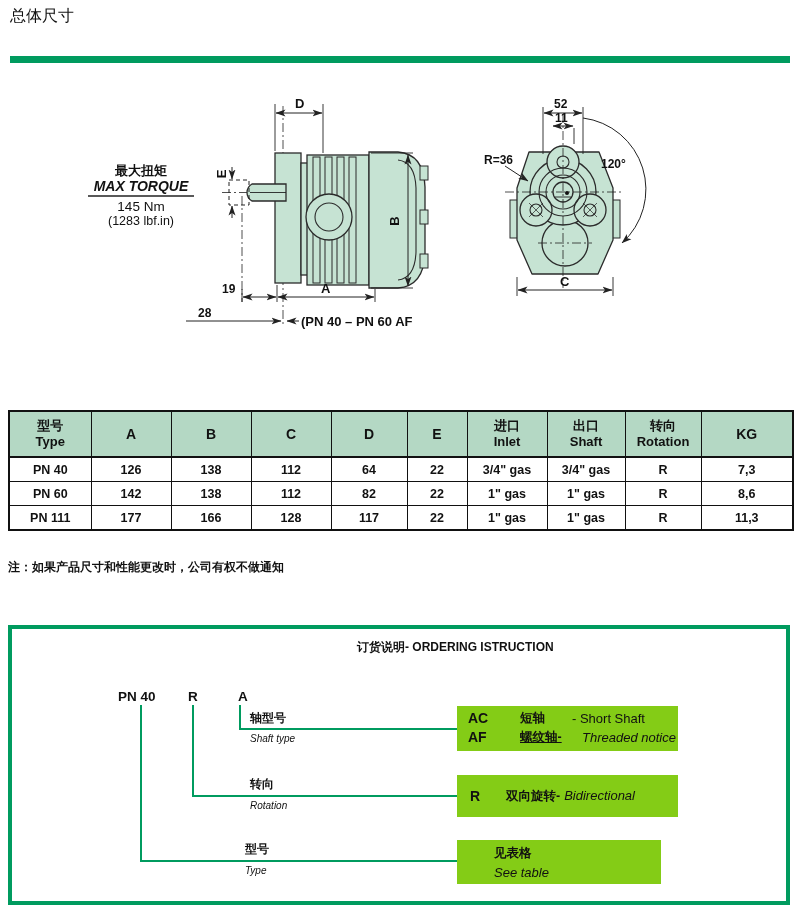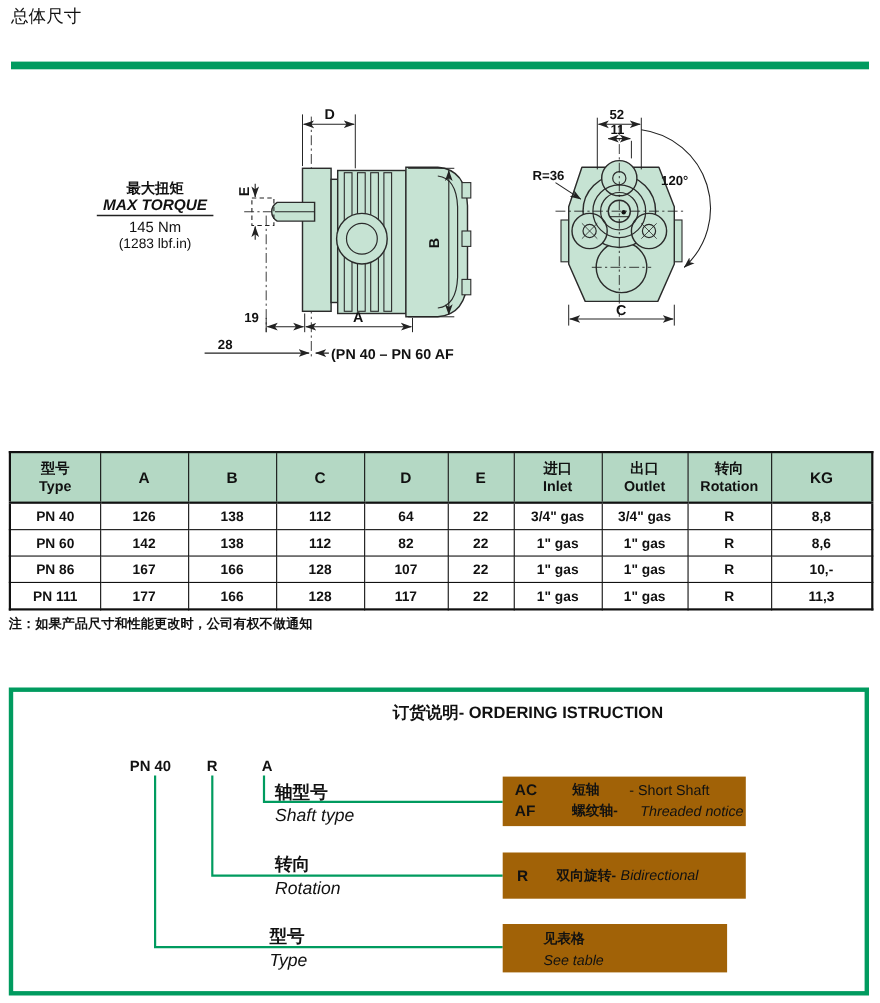--- a/index.html
+++ b/index.html
@@ -33,25 +33,25 @@
   table.dims th{background:#b4d8c4;font-size:14px;height:44px;line-height:16px;}
   table.dims th .h2{font-size:13px;line-height:16px;font-weight:bold;}
   table.dims td{font-size:12.5px;height:23px;}
   table.dims{border:2.5px solid #111;}
   table.dims thead th{border-bottom:2.5px solid #111;}
   
   .note-zh{font-size:12px;font-weight:bold;}
   .note-en{font-size:10.5px;font-style:italic;padding-top:2px;}
   
   .order-box{border:4px solid #009b5f;box-sizing:border-box;background:#fff;}
-  .ord-title{font-size:15px;font-weight:bold;white-space:nowrap;}
+  .ord-title{font-size:12px;font-weight:bold;white-space:nowrap;}
   .code-lbl{font-size:13.5px;font-weight:bold;white-space:nowrap;}
-  .lbl-zh{font-size:16px;font-weight:bold;white-space:nowrap;}
-  .lbl-en{font-size:16px;font-style:italic;white-space:nowrap;}
-  .gbox{background:#a16207;box-sizing:border-box;}
+  .lbl-zh{font-size:12px;font-weight:bold;white-space:nowrap;}
+  .lbl-en{font-size:10px;font-style:italic;white-space:nowrap;}
+  .gbox{background:#84cc16;box-sizing:border-box;}
   .gbox .code{font-size:14px;font-weight:bold;}
   .gbox .zh{font-size:12.5px;font-weight:bold;}
   .gbox .en{font-size:13px;}
   .gbox .en.it{font-style:italic;}
   .ord-lines{position:absolute;left:0;top:0;}
 </style>
 </head>
 <body>
 
 <div class="abs" style="left:10px;top:6px;">
@@ -194,65 +194,53 @@
       <th>B</th>
       <th>C</th>
       <th>D</th>
       <th>E</th>
       <th>
         <div class="h2">进口</div>
         <div class="h2">Inlet</div>
       </th>
       <th>
         <div class="h2">出口</div>
-        <div class="h2">Outlet</div>
+        <div class="h2">Shaft</div>
       </th>
       <th>
         <div class="h2">转向</div>
         <div class="h2">Rotation</div>
       </th>
       <th>KG</th>
     </tr>
   </thead>
   <tbody>
     <tr>
       <td>PN 40</td>
       <td>126</td>
       <td>138</td>
       <td>112</td>
       <td>64</td>
       <td>22</td>
       <td>3/4" gas</td>
       <td>3/4" gas</td>
       <td>R</td>
-      <td>8,8</td>
+      <td>7,3</td>
     </tr>
     <tr>
       <td>PN 60</td>
       <td>142</td>
       <td>138</td>
       <td>112</td>
       <td>82</td>
       <td>22</td>
       <td>1" gas</td>
       <td>1" gas</td>
       <td>R</td>
       <td>8,6</td>
-    </tr>
-    <tr>
-      <td>PN 86</td>
-      <td>167</td>
-      <td>166</td>
-      <td>128</td>
-      <td>107</td>
-      <td>22</td>
-      <td>1" gas</td>
-      <td>1" gas</td>
-      <td>R</td>
-      <td>10,-</td>
     </tr>
     <tr>
       <td>PN 111</td>
       <td>177</td>
       <td>166</td>
       <td>128</td>
       <td>117</td>
       <td>22</td>
       <td>1" gas</td>
       <td>1" gas</td>
@@ -292,21 +280,21 @@
   <div class="abs lbl-en" style="left:233px;top:236px;">Type</div>
 
   <div class="abs gbox" style="left:445px;top:77px;width:221px;height:45px;padding:3px 0 0 11px;">
     <div style="display:flex;line-height:19px;">
       <span class="code" style="width:52px;">AC</span>
       <span class="zh" style="width:52px;">短轴</span>
       <span class="en">- Short Shaft</span>
     </div>
     <div style="display:flex;line-height:19px;">
       <span class="code" style="width:52px;">AF</span>
-      <span class="zh" style="width:62px;">螺纹轴-</span>
+      <span class="zh" style="width:62px;text-decoration:underline;">螺纹轴-</span>
       <span class="en it">Threaded notice</span>
     </div>
   </div>
 
   <div class="abs gbox" style="left:445px;top:146px;width:221px;height:42px;padding:12px 0 0 13px;">
     <div style="display:flex;line-height:18px;">
       <span class="code" style="width:36px;">R</span>
       <span class="zh">双向旋转-</span>
       <span class="en it" style="margin-left:4px;">Bidirectional</span>
     </div>

